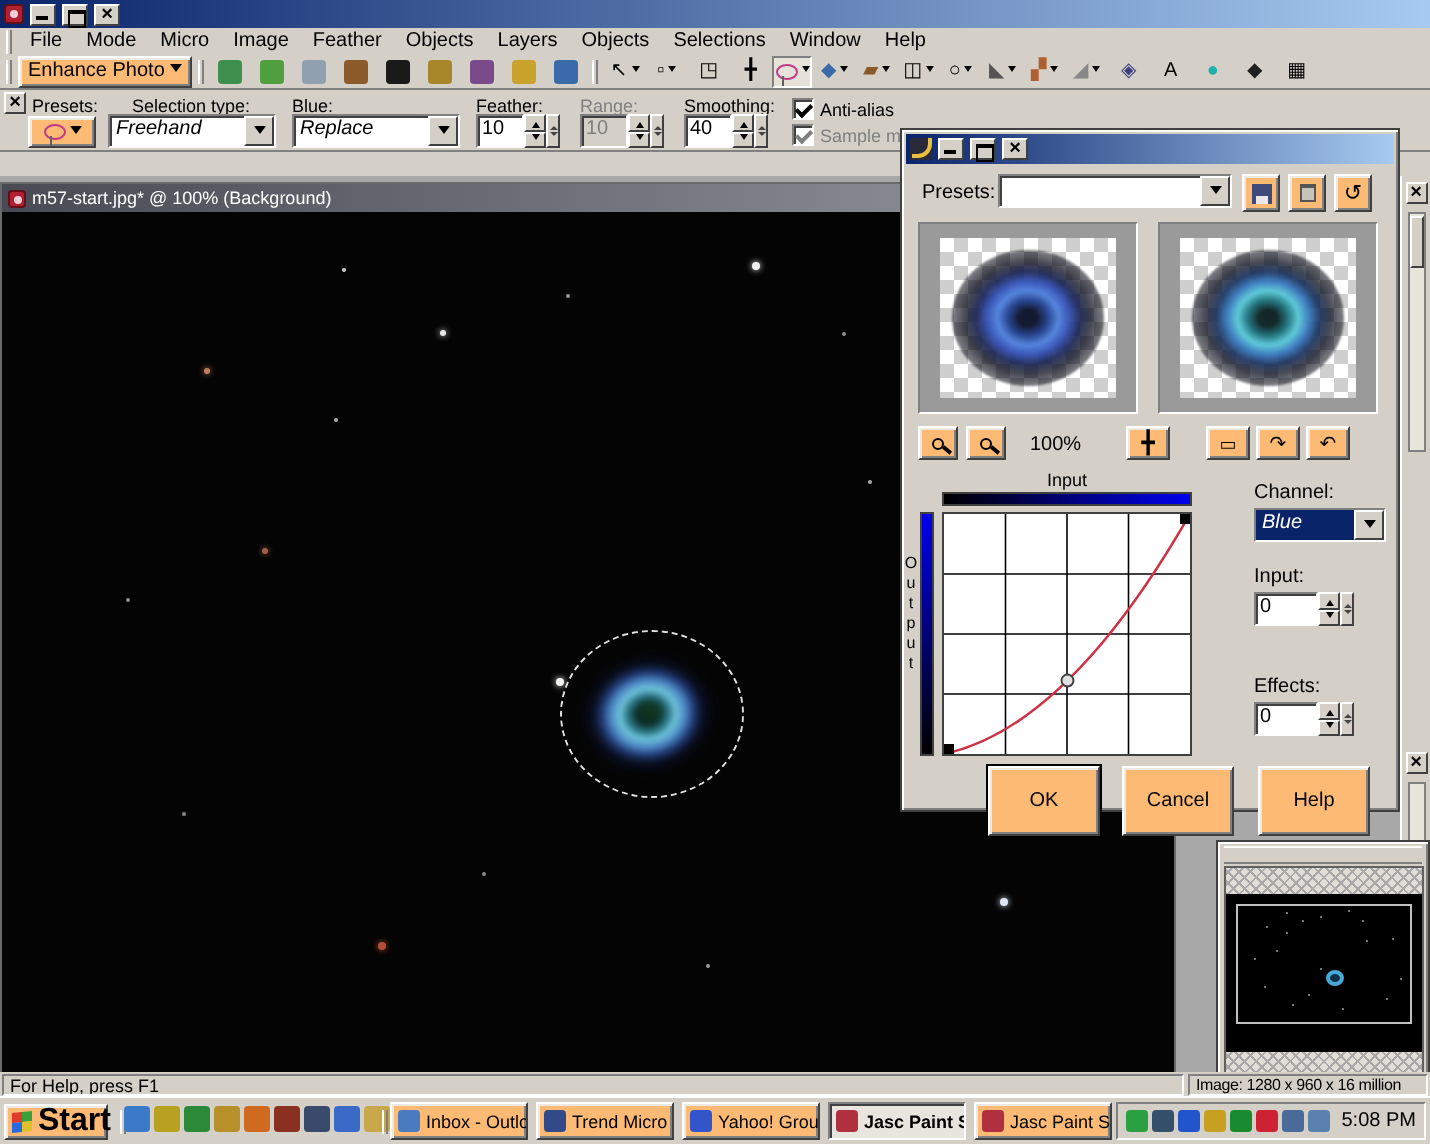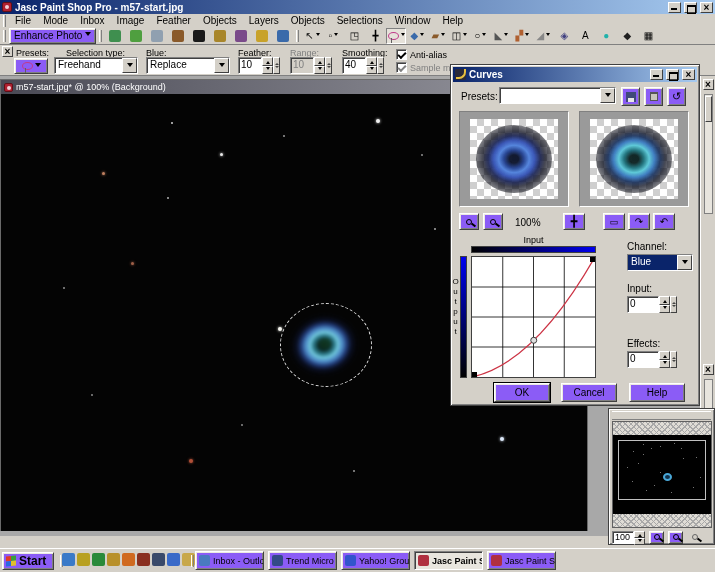--- a/index.html
+++ b/index.html
@@ -1,29 +1,29 @@
 <!DOCTYPE html>
 <html><head>
 <meta charset="utf-8">
 <style>
 *{margin:0;padding:0;box-sizing:border-box;}
 body{font-family:"Liberation Sans",sans-serif;background:#555;}
 #root{position:relative;width:715px;height:572px;background:#d4d0c8;overflow:hidden;font-size:10px;color:#000;}
 
 
-.bevel-out{background:#8b5cf6;border:1px solid;border-color:#ffffff #404040 #404040 #ffffff;box-shadow:inset 1px 1px 0 #ece9e2,inset -1px -1px 0 #808080;}
+.bevel-out{background:#fdba74;border:1px solid;border-color:#ffffff #404040 #404040 #ffffff;box-shadow:inset 1px 1px 0 #ece9e2,inset -1px -1px 0 #808080;}
 .grip{width:3px;height:12px;border-left:1px solid #fff;border-right:1px solid #808080;margin:0 3px;flex:none;}
 .win-btn{width:13px;height:11px;flex:none;background:#d4d0c8;border:1px solid;border-color:#fff #404040 #404040 #fff;position:relative;font-size:8px;line-height:9px;text-align:center;font-weight:bold;color:#000;}
 .win-btn.min::before{content:"";position:absolute;left:2px;bottom:2px;width:6px;height:2px;background:#000;}
 .win-btn.max::before{content:"";position:absolute;left:2px;top:2px;width:7px;height:6px;border:1px solid #000;border-top-width:2px;}
 .win-btn.close::before{content:"×";font-size:10px;line-height:9px;}
 .arr-down{width:0;height:0;border:3px solid transparent;border-top:4px solid #000;display:inline-block;margin-top:4px;}
 .arr-up-s{width:0;height:0;border:2px solid transparent;border-bottom:3px solid #000;}
 .arr-down-s{width:0;height:0;border:2px solid transparent;border-top:3px solid #000;}
-.combo{display:flex;height:17px;background:#fff;border:1px solid;border-color:#808080 #fff #fff #808080;box-shadow:inset 1px 1px 0 #404040;}
+.combo{display:flex;height:17px;background:#fff;border:1px solid;border-color:#808080 #fff #fff #808080;box-shadow:inset 1px 1px 0 #404040;font-style:italic;}
 .combo .val{flex:1;padding:1px 3px;font-size:10px;overflow:hidden;white-space:nowrap;}
 .combo .cbtn{width:15px;flex:none;background:#d4d0c8;border:1px solid;border-color:#fff #404040 #404040 #fff;display:flex;justify-content:center;}
 .spin{display:flex;height:17px;}
 .spin .val{width:24px;background:#fff;border:1px solid;border-color:#808080 #fff #fff #808080;box-shadow:inset 1px 1px 0 #404040;padding:1px 2px;font-size:10px;}
 .spin.disabled .val{background:#d4d0c8;color:#808080;}
 .spin-btns{display:flex;flex-direction:column;width:11px;flex:none;}
 .spin-btns i{flex:1;background:#d4d0c8;border:1px solid;border-color:#fff #404040 #404040 #fff;display:flex;align-items:center;justify-content:center;}
 .spin-extra{width:7px;flex:none;background:#d4d0c8;border:1px solid;border-color:#fff #404040 #404040 #fff;display:flex;flex-direction:column;align-items:center;justify-content:center;gap:1px;}
 .spin-extra::before,.spin-extra::after{content:"";width:0;height:0;border:2px solid transparent;}
 .spin-extra::before{border-bottom:2px solid #444;}
@@ -52,21 +52,21 @@
 .dd-arrow{width:0;height:0;border:2px solid transparent;border-top:3px solid #000;margin-left:1px;}
 .lasso-glyph{position:relative;width:11px;height:8px;border:1px solid #c03a8a;border-radius:50%;display:inline-block;}
 .lasso-glyph::after{content:"";position:absolute;left:2px;bottom:-4px;width:1px;height:5px;background:#606060;}
 
 .optionsbar{position:absolute;left:0;top:45px;width:715px;height:31px;background:#d4d0c8;border-bottom:1px solid #808080;}
 .ob{position:absolute;}
 .ob-close{left:2px;top:46px;width:11px;height:11px;font-size:9px;line-height:9px;text-align:center;}
 .ob-grip{left:4px;top:60px;width:4px;height:13px;border-left:1px solid #fff;border-right:1px solid #808080;position:absolute;}
 
 
-.workspace{position:absolute;left:0;top:76px;width:715px;height:460px;background:#a8a8a8;}
+.workspace{position:absolute;left:0;top:88px;width:715px;height:460px;background:#a8a8a8;}
 .image-window{position:absolute;left:0;top:3px;width:588px;height:452px;border:1px solid #6a6a6a;}
 .iw-titlebar{height:14px;background:linear-gradient(90deg,#4a4a55,#9a9aa2);color:#fff;display:flex;align-items:center;gap:3px;padding:0 3px;font-size:9px;white-space:nowrap;}
 .iw-titlebar .win-btn{width:11px;height:10px;}
 .iw-canvas{position:relative;width:100%;height:437px;background:#040404;overflow:hidden;}
 .star{position:absolute;border-radius:50%;}
 .nebula{position:absolute;left:286px;top:218px;width:74px;height:66px;border-radius:50%;transform:rotate(-12deg);filter:blur(1px);
 background:
 radial-gradient(closest-side at 52% 48%,rgba(20,70,40,0.55) 0 10%,transparent 22%),
 radial-gradient(closest-side,rgba(6,18,14,0.95) 0%,rgba(12,48,44,0.9) 15%,rgba(45,125,140,0.92) 27%,rgba(115,205,228,0.95) 38%,rgba(84,150,215,0.92) 50%,rgba(40,72,145,0.8) 62%,rgba(16,26,62,0.55) 74%,rgba(6,10,24,0.25) 87%,transparent 100%);}
 .sel-ellipse{position:absolute;left:279px;top:209px;width:92px;height:84px;border:1px dashed #e0e0e0;border-radius:50%;}
@@ -91,70 +91,69 @@
 .preview{border:1px solid;border-color:#808080 #fff #fff #808080;background:#9a9a9a;display:flex;align-items:center;justify-content:center;}
 .checker{background-color:#fff;background-image:linear-gradient(45deg,#cfcfcf 25%,transparent 25% 75%,#cfcfcf 75%),linear-gradient(45deg,#cfcfcf 25%,transparent 25% 75%,#cfcfcf 75%);background-size:14px 14px;background-position:0 0,7px 7px;}
 .prev-inner{width:88px;height:80px;position:relative;overflow:hidden;}
 .prev-neb{position:absolute;inset:6px;border-radius:50%;filter:blur(0.5px);}
 .prev-neb.before{background:radial-gradient(closest-side,rgba(8,16,40,0.95) 0 12%,rgba(30,60,140,0.95) 26%,rgba(80,130,220,0.97) 40%,rgba(50,80,180,0.95) 54%,rgba(20,30,80,0.9) 68%,rgba(8,10,25,0.75) 82%,rgba(5,6,15,0.5) 100%);}
 .prev-neb.after{background:radial-gradient(closest-side,rgba(8,30,30,0.95) 0 12%,rgba(25,110,120,0.95) 26%,rgba(90,200,215,0.97) 40%,rgba(55,120,190,0.95) 54%,rgba(20,45,90,0.9) 68%,rgba(8,12,28,0.75) 82%,rgba(5,6,15,0.5) 100%);}
 .zoom-btn{width:20px;height:17px;display:flex;align-items:center;justify-content:center;}
 .curve-wrap{position:absolute;left:20px;top:191px;width:125px;height:122px;background:#fff;border:1px solid #404040;}
 .vlabel{writing-mode:vertical-rl;text-orientation:upright;font-size:8px;letter-spacing:1px;line-height:8px;}
 .ok-default{outline:1px solid #000;font-size:10px;}
-.dlg-btn{display:flex;align-items:center;justify-content:center;font-size:10px;height:19px;width:56px;}
+.dlg-btn{display:flex;align-items:center;justify-content:center;font-size:10px;height:35px;width:56px;}
 
 
 .overview{position:absolute;left:608px;top:332px;width:107px;height:137px;background:#d4d0c8;border:1px solid #404040;box-shadow:inset 1px 1px 0 #fff,inset -1px -1px 0 #808080;}
 .ov-header{height:9px;margin:2px 3px 0;border-top:1px solid #fff;border-bottom:1px solid #808080;}
 .ov-thumb{position:absolute;left:3px;top:12px;width:100px;height:107px;border:1px solid #606060;background:#000;overflow:hidden;}
 .hatch{position:absolute;left:0;width:100%;height:13px;background-color:#e0ddd6;background-image:repeating-linear-gradient(45deg,#a8a8a8 0 1px,transparent 1px 4px),repeating-linear-gradient(-45deg,#a8a8a8 0 1px,transparent 1px 4px);}
 .ov-viewrect{position:absolute;left:5px;top:18px;width:88px;height:60px;border:1px solid #c0c0c0;}
 .ov-neb{position:absolute;left:50px;top:51px;width:9px;height:8px;border:2px solid #4aa8d8;border-radius:50%;background:#10304a;}
 .ov-controls{position:absolute;left:3px;top:121px;width:100px;height:14px;display:flex;align-items:center;gap:4px;}
 .ov-controls .spin{height:13px;}
 .ov-controls .spin .val{width:22px;font-size:9px;padding:0 2px;}
 .ov-btn{width:15px;height:13px;display:flex;align-items:center;justify-content:center;}
 .ov-btn .mag{width:6px;height:6px;border-width:1.5px;}
 
 
 .statusbar{position:absolute;left:0;top:536px;width:715px;height:12px;background:#d4d0c8;display:flex;gap:2px;padding:1px 1px 0;}
 .status-cell{border:1px solid;border-color:#808080 #fff #fff #808080;font-size:9px;padding:0 3px;white-space:nowrap;overflow:hidden;}
 .taskbar{position:absolute;left:0;top:548px;width:715px;height:24px;background:#d4d0c8;border-top:1px solid #fff;}
-.start-btn{position:absolute;left:2px;top:3px;width:52px;height:18px;display:flex;align-items:center;gap:3px;padding:0 3px;font-size:12px;font-weight:bold;}
+.start-btn{position:absolute;left:2px;top:3px;width:52px;height:18px;display:flex;align-items:center;gap:3px;padding:0 3px;font-size:16px;font-weight:bold;}
 .winflag{width:10px;height:10px;display:grid;grid-template-columns:5px 5px;grid-template-rows:5px 5px;transform:skewY(-6deg);}
 .winflag i{display:block;}
 .ql{position:absolute;left:62px;top:4px;display:flex;gap:2px;align-items:center;}
 .ql-icon{width:13px;height:13px;border-radius:2px;}
 .taskbtns{position:absolute;left:195px;top:2px;display:flex;gap:4px;}
 .taskbtn{width:69px;height:19px;display:flex;align-items:center;gap:3px;padding:0 3px;font-size:9px;white-space:nowrap;overflow:hidden;}
 .taskbtn .ticon{width:11px;height:11px;flex:none;border-radius:2px;}
 .taskbtn.active{background:#e8e5de;border-color:#808080 #fff #fff #808080;box-shadow:inset 1px 1px 0 #404040;font-weight:bold;}
 .tray{position:absolute;left:558px;top:2px;width:155px;height:19px;border:1px solid;border-color:#808080 #fff #fff #808080;display:flex;align-items:center;gap:2px;padding:0 4px;}
 .tray-icon{width:11px;height:11px;border-radius:2px;flex:none;}
 .tray-clock{margin-left:auto;font-size:10px;white-space:nowrap;}
 </style>
 </head>
 <body>
 
 <div id="root">
 
   <div class="titlebar">
     <span class="app-ico"></span>
-    <span class="ttl">Jasc Paint Shop Pro - m57-start.jpg</span>
     <span class="win-btn min"></span>
     <span class="win-btn max"></span>
     <span class="win-btn close"></span>
   </div>
 
   <div class="menubar">
     <span class="grip"></span>
   <span class="menu-item">File</span>
       <span class="menu-item">Mode</span>
-      <span class="menu-item">Inbox</span>
+      <span class="menu-item">Micro</span>
       <span class="menu-item">Image</span>
       <span class="menu-item">Feather</span>
       <span class="menu-item">Objects</span>
       <span class="menu-item">Layers</span>
       <span class="menu-item">Objects</span>
       <span class="menu-item">Selections</span>
       <span class="menu-item">Window</span>
       <span class="menu-item">Help</span>
     </div>
 
@@ -425,21 +424,20 @@
         <span class="ov-btn">
             <i class="mag" style="border-color:#666"></i>
           </span>
       </div>
     </div>
   </div>
 
   <div class="curves-dialog">
     <div class="cd-titlebar">
       <span class="cd-ico"></span>
-      <span class="ttl">Curves</span>
       <span class="win-btn min"></span>
       <span class="win-btn max"></span>
       <span class="win-btn close"></span>
     </div>
 
     <span class="cd" style="left:10px;top:26px;font-size:10px">Presets:</span>
     <span class="cd combo" style="left:48px;top:22px;width:117px">
       <span class="val"></span>
       <span class="cbtn">
           <i class="arr-down"></i>
@@ -538,20 +536,24 @@
           </i>
         </span>
       <span class="spin-extra"></span>
     </span>
 
     <span class="cd dlg-btn bevel-out ok-default" style="left:43px;top:318px">OK</span>
     <span class="cd dlg-btn bevel-out" style="left:110px;top:318px">Cancel</span>
     <span class="cd dlg-btn bevel-out" style="left:178px;top:318px">Help</span>
   </div>
 
+  <div class="statusbar">
+    <span class="status-cell" style="flex:1">For Help, press F1</span>
+    <span class="status-cell" style="width:120px;font-size:8px;letter-spacing:-0.2px">Image:  1280 x 960 x 16 million</span>
+  </div>
 
   <div class="taskbar">
     <span class="start-btn bevel-out">
       <i class="winflag">
           <i style="background:#e03a2a"></i>
           <i style="background:#3aa03a"></i>
           <i style="background:#2a6ae0"></i>
           <i style="background:#e0c02a"></i>
         </i>
       <span>Start</span>
@@ -584,14 +586,27 @@
         </span>
         <span class="taskbtn bevel-out active">
           <i class="ticon" style="background: rgb(176, 48, 64);"></i>
           <span>Jasc Paint S...</span>
         </span>
         <span class="taskbtn bevel-out">
           <i class="ticon" style="background: rgb(176, 48, 64);"></i>
           <span>Jasc Paint Sh...</span>
         </span>
       </span>
+    <span class="tray">
+      <span style="display:flex;gap:2px">
+          <span class="tray-icon" style="background: rgb(42, 160, 64);"></span>
+          <span class="tray-icon" style="background: rgb(53, 80, 106);"></span>
+          <span class="tray-icon" style="background: rgb(34, 85, 204);"></span>
+          <span class="tray-icon" style="background: rgb(200, 160, 32);"></span>
+          <span class="tray-icon" style="background: rgb(26, 138, 48);"></span>
+          <span class="tray-icon" style="background: rgb(204, 34, 51);"></span>
+          <span class="tray-icon" style="background: rgb(74, 106, 154);"></span>
+          <span class="tray-icon" style="background: rgb(90, 128, 176);"></span>
+        </span>
+      <span class="tray-clock">5:08 PM</span>
+    </span>
   </div>
 </div>
 
 </body></html>

